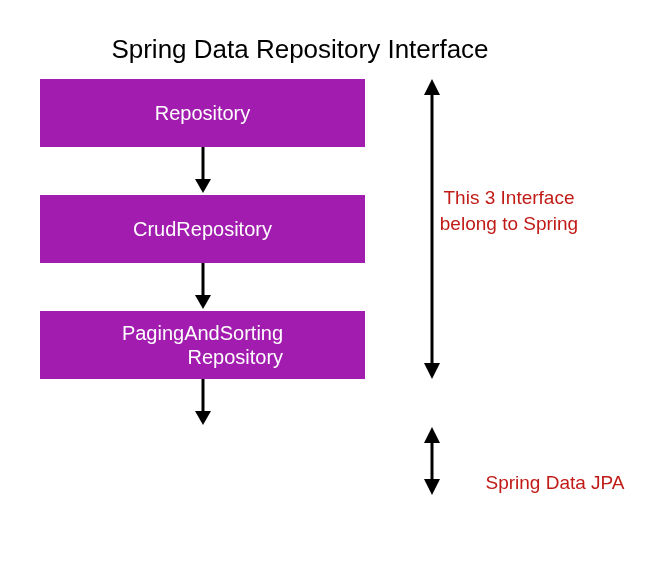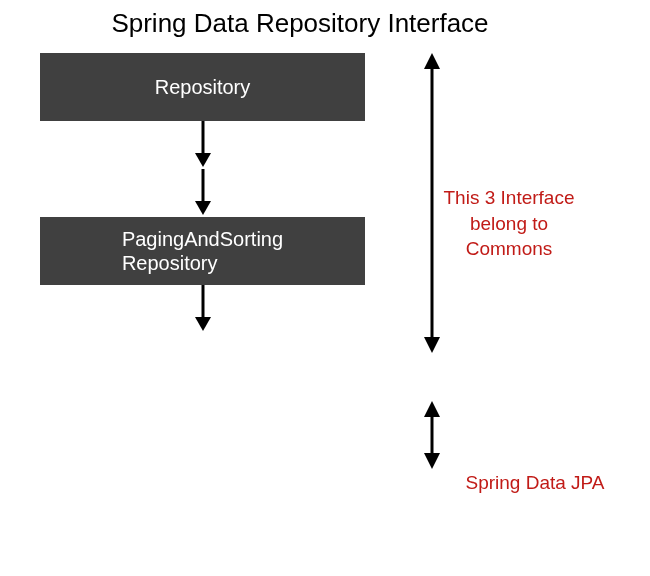--- a/index.html
+++ b/index.html
@@ -8,34 +8,34 @@
       height: 576px;
       background: #ffffff;
       font-family: "Segoe UI", Arial, sans-serif;
       position: relative;
     }
     .title {
       text-align: center;
       font-size: 26px;
       font-weight: 400;
       color: #000;
-      padding-top: 8px;
+      padding-top: 34px;
       padding-bottom: 14px;
       width: 520px;
       margin-left: 40px;
     }
     .diagram {
       position: relative;
       margin-left: 40px;
       width: 560px;
     }
     .box {
       width: 325px;
       height: 68px;
-      background: #404040;
+      background: #a21caf;
       color: #fff;
       display: flex;
       align-items: center;
       justify-content: center;
       font-size: 20px;
       text-align: center;
       line-height: 1.2;
       font-weight: 400;
     }
     .arrow-down {
@@ -58,21 +58,21 @@
       text-align: center;
       line-height: 1.35;
       font-weight: 400;
     }
     .annotation.top {
       left: 424px;
       top: 185px;
       width: 170px;
     }
     .annotation.bottom {
-      left: 455px;
+      left: 475px;
       top: 470px;
       width: 160px;
     }
   </style>
 </head>
 <body>
 
 <div class="title">Spring Data Repository Interface</div>
 
 <div class="diagram">
@@ -81,30 +81,33 @@
     <span>Repository</span>
   </div>
 
   <div class="arrow-down">
     <svg width="20" height="48" viewBox="0 0 20 48">
       <line x1="10" y1="0" x2="10" y2="34" stroke="#000" stroke-width="3"></line>
       <polygon points="10,46 2,32 18,32" fill="#000"></polygon>
     </svg>
   </div>
 
+  <div class="box">
+    <span>CrudRepository</span>
+  </div>
 
   <div class="arrow-down">
     <svg width="20" height="48" viewBox="0 0 20 48">
       <line x1="10" y1="0" x2="10" y2="34" stroke="#000" stroke-width="3"></line>
       <polygon points="10,46 2,32 18,32" fill="#000"></polygon>
     </svg>
   </div>
 
   <div class="box">
-      <div style="text-align:left;">
+      <div style="text-align:right;">
         <div>PagingAndSorting</div>
         <div>Repository</div>
       </div>
     </div>
 
   <div class="arrow-down">
     <svg width="20" height="48" viewBox="0 0 20 48">
       <line x1="10" y1="0" x2="10" y2="34" stroke="#000" stroke-width="3"></line>
       <polygon points="10,46 2,32 18,32" fill="#000"></polygon>
     </svg>
@@ -124,18 +127,18 @@
       <line x1="12" y1="14" x2="12" y2="54" stroke="#000" stroke-width="3"></line>
       <polygon points="12,0 4,16 20,16" fill="#000"></polygon>
       <polygon points="12,68 4,52 20,52" fill="#000"></polygon>
     </svg>
   </div>
 
 </div>
 
 <div class="annotation top">
   <div>This 3 Interface</div>
-  <div>belong to Commons</div>
+  <div>belong to Spring</div>
 </div>
 
 <div class="annotation bottom">
   <span>Spring Data JPA</span>
 </div>
 
 </body></html>

